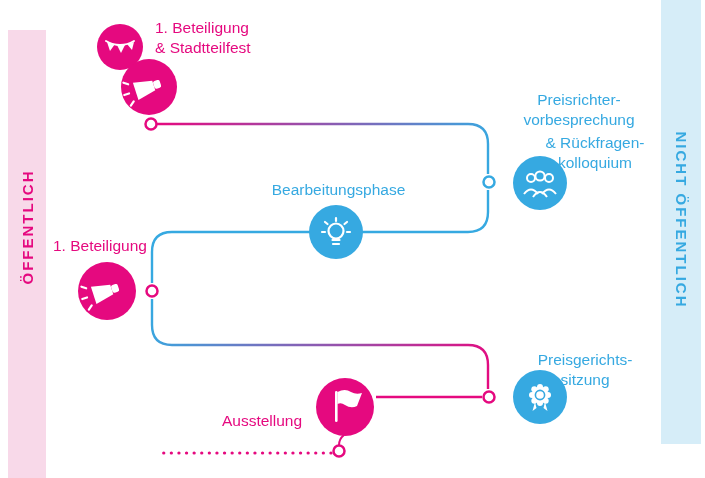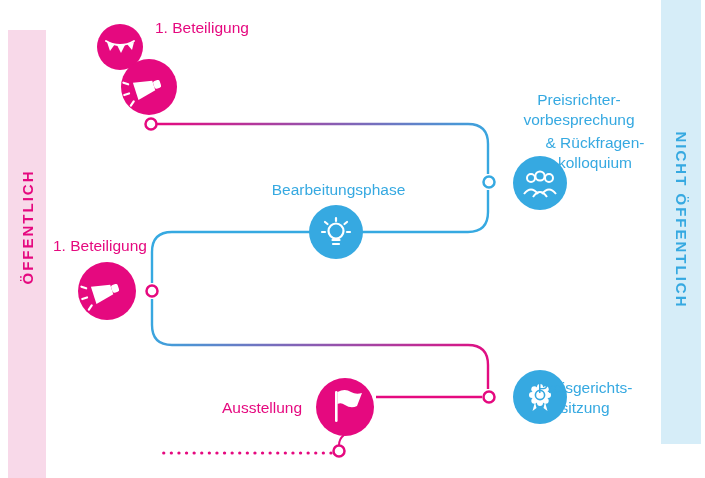--- a/index.html
+++ b/index.html
@@ -127,41 +127,42 @@
 
     <circle class="fill-blue" cx="540" cy="397" r="27"></circle>
     <use href="#icon-medal" transform="translate(540,395)"></use>
 
     <circle class="fill-pink" cx="345" cy="407" r="29"></circle>
     <use href="#icon-flag" transform="translate(346,407)"></use>
   </svg>
 
   <div class="label pink" style="left:155px;top:18px;">
     <span>1. Beteiligung</span><br>
+    <span>&amp; Stadtteilfest</span>
   </div>
 
   <div class="label blue ctr" style="left:516px;top:133px;width:158px;">
     <span>&amp; Rückfragen-</span><br>
     <span>kolloquium</span>
   </div>
   <div class="label blue ctr" style="left:500px;top:90px;width:158px;">
     <span>Preisrichter-</span><br>
     <span>vorbesprechung</span>
   </div>
 
   <div class="label blue ctr" style="left:256px;top:180px;width:165px;">
     <span>Bearbeitungsphase</span>
   </div>
 
   <div class="label pink" style="left:53px;top:236px;">
     <span>1. Beteiligung</span>
   </div>
 
-  <div class="label blue ctr" style="left:505px;top:350px;width:160px;margin-top:28px;">
+  <div class="label blue ctr" style="left:505px;top:350px;width:160px;">
     <span>Preisgerichts-</span><br>
     <span>sitzung</span>
   </div>
 
-  <div class="label pink ctr" style="left:187px;top:398px;width:150px;">
+  <div class="label pink ctr" style="left:187px;top:411px;width:150px;">
     <span>Ausstellung</span><br>
   </div>
 
 </div>
 
 </body></html>

